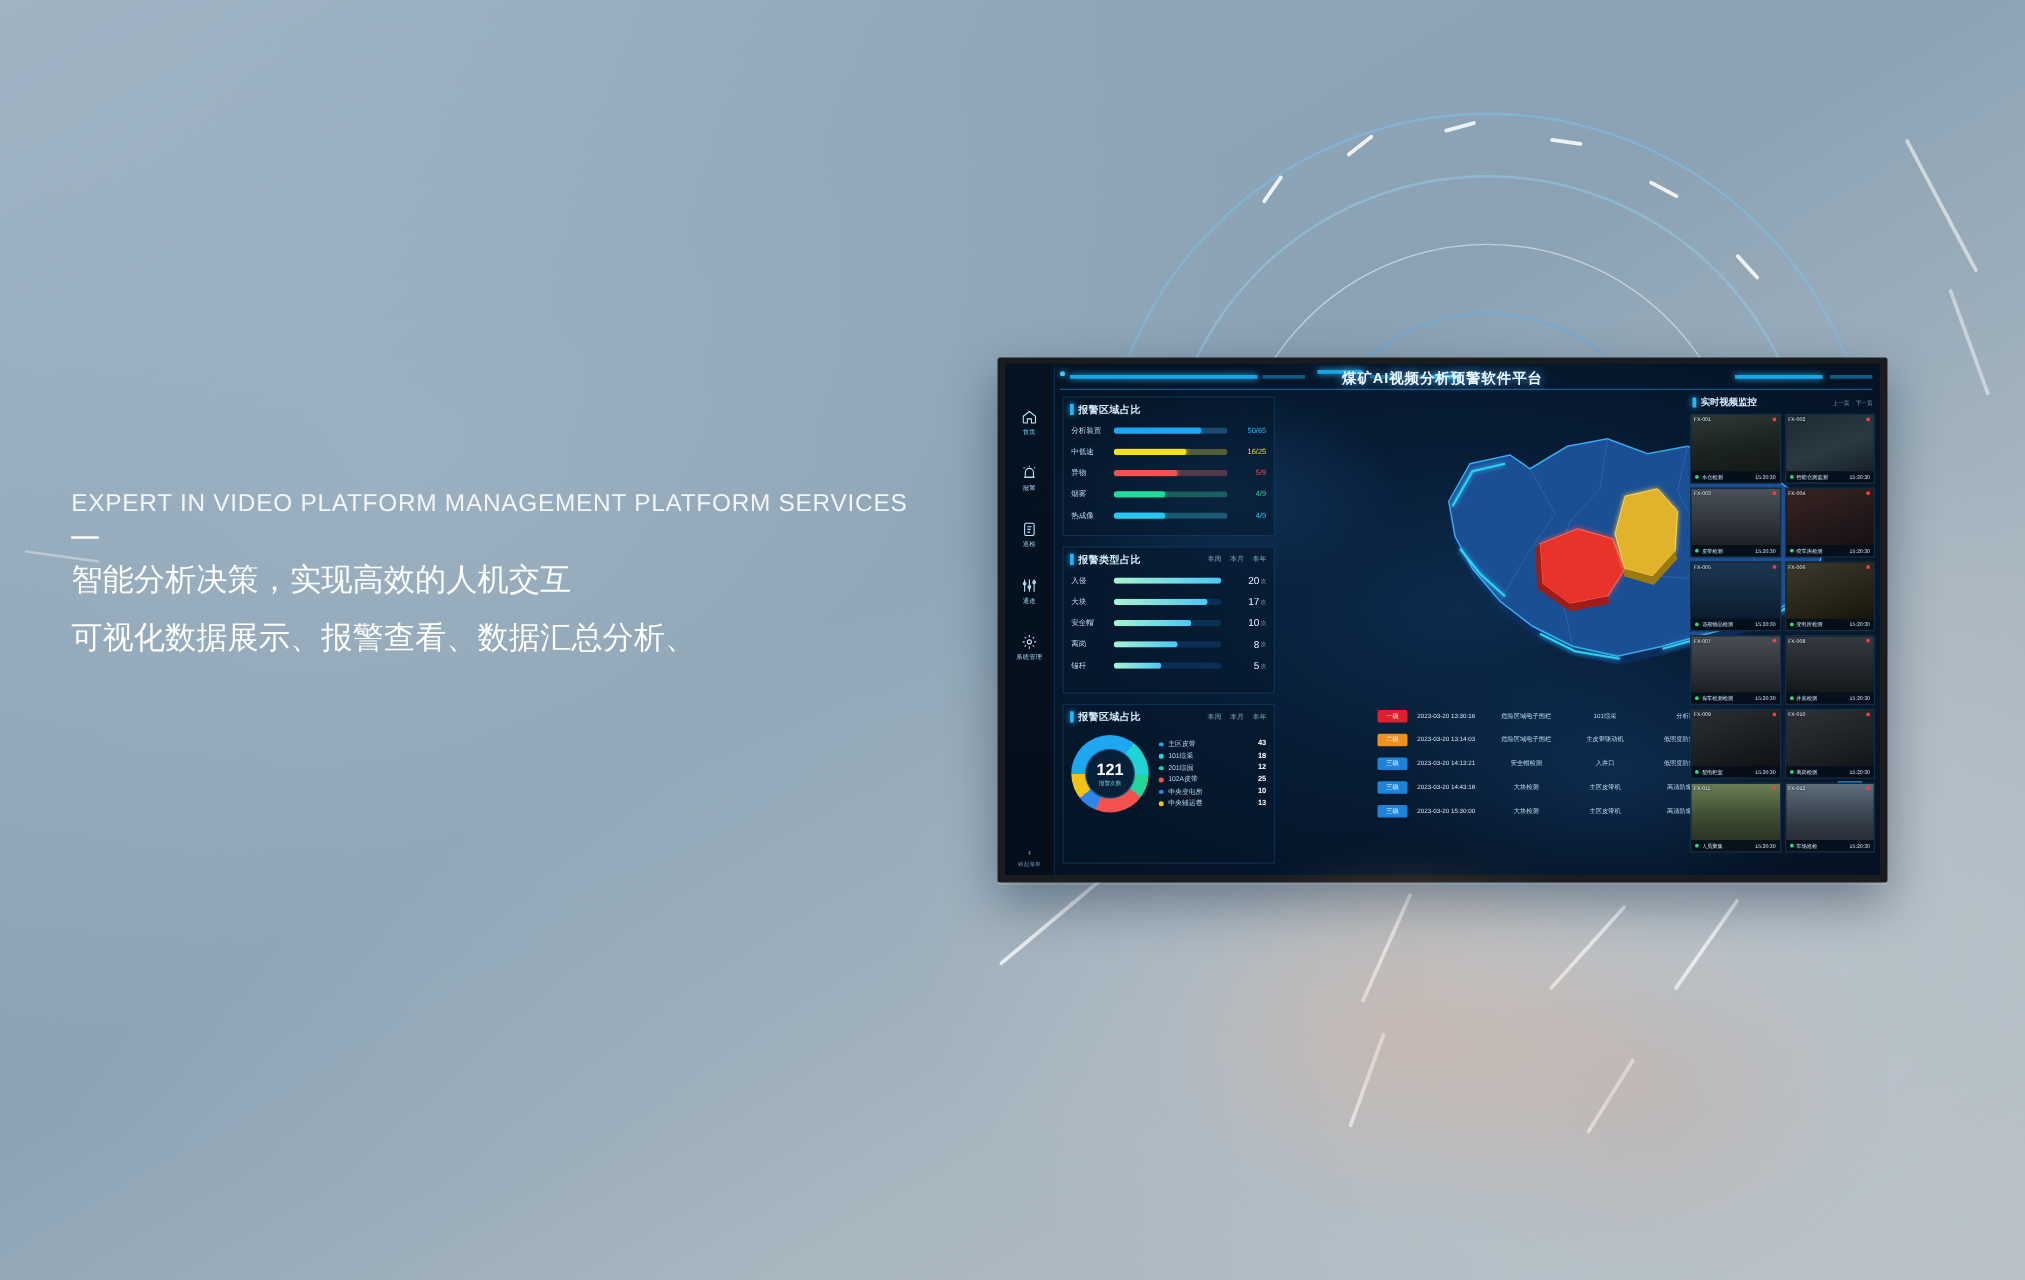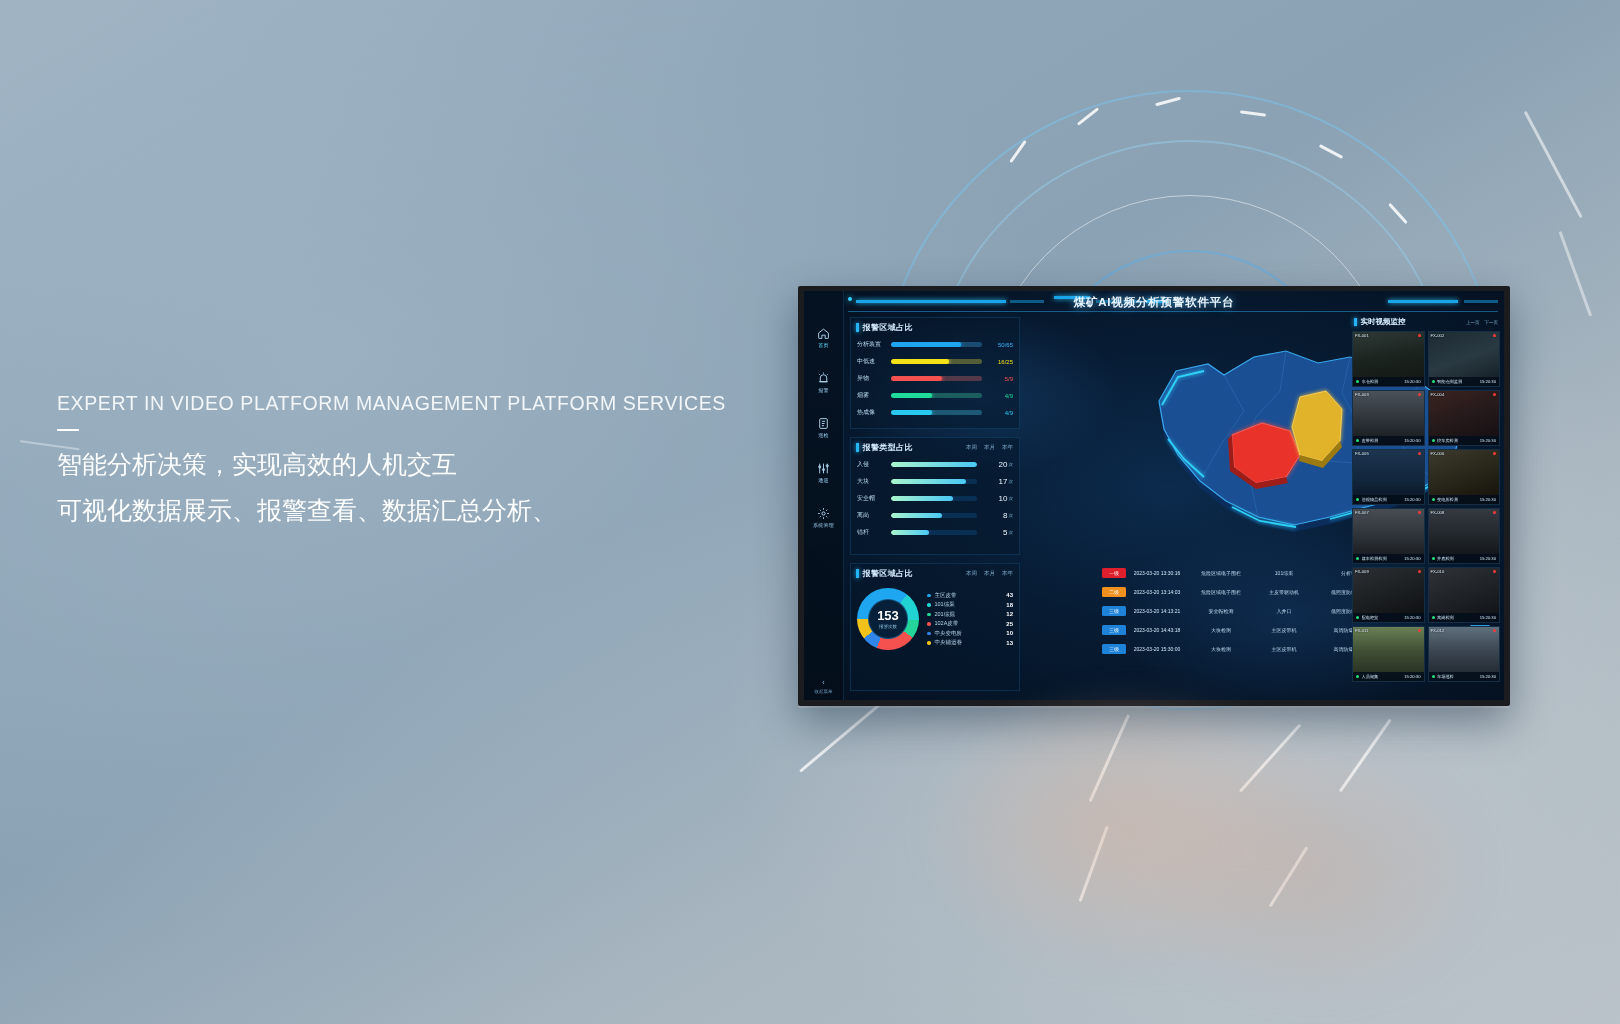--- a/index.html
+++ b/index.html
@@ -372,21 +372,21 @@
           <span class="tabs" id="aarea-tabs">
               <span>本周</span>
               <span>本月</span>
               <span>本年</span>
             </span>
         </div>
         <div class="donutwrap">
           <div class="donut">
             <div class="ring" id="donut-ring" style="background: conic-gradient(from -90deg, rgb(30, 166, 240) 0%, rgb(30, 166, 240) 35.54%, rgb(34, 211, 211) 35.54%, rgb(34, 211, 211) 50.41%, rgb(36, 213, 154) 50.41%, rgb(36, 213, 154) 60.33%, rgb(244, 81, 79) 60.33%, rgb(244, 81, 79) 80.99%, rgb(47, 134, 232) 80.99%, rgb(47, 134, 232) 89.26%, rgb(242, 194, 26) 89.26%, rgb(242, 194, 26) 100%);"></div>
             <div class="hole">
-              <div class="num">153</div>
+              <div class="num">121</div>
               <div class="cap">报警次数</div>
             </div>
           </div>
           <div class="legend" id="donut-legend">
               <div class="lg">
                 <span class="dt" style="background: rgb(30, 166, 240);"></span>
                 <span class="nm">主区皮带</span>
                 <span class="vl">43</span>
               </div>
               <div class="lg">

